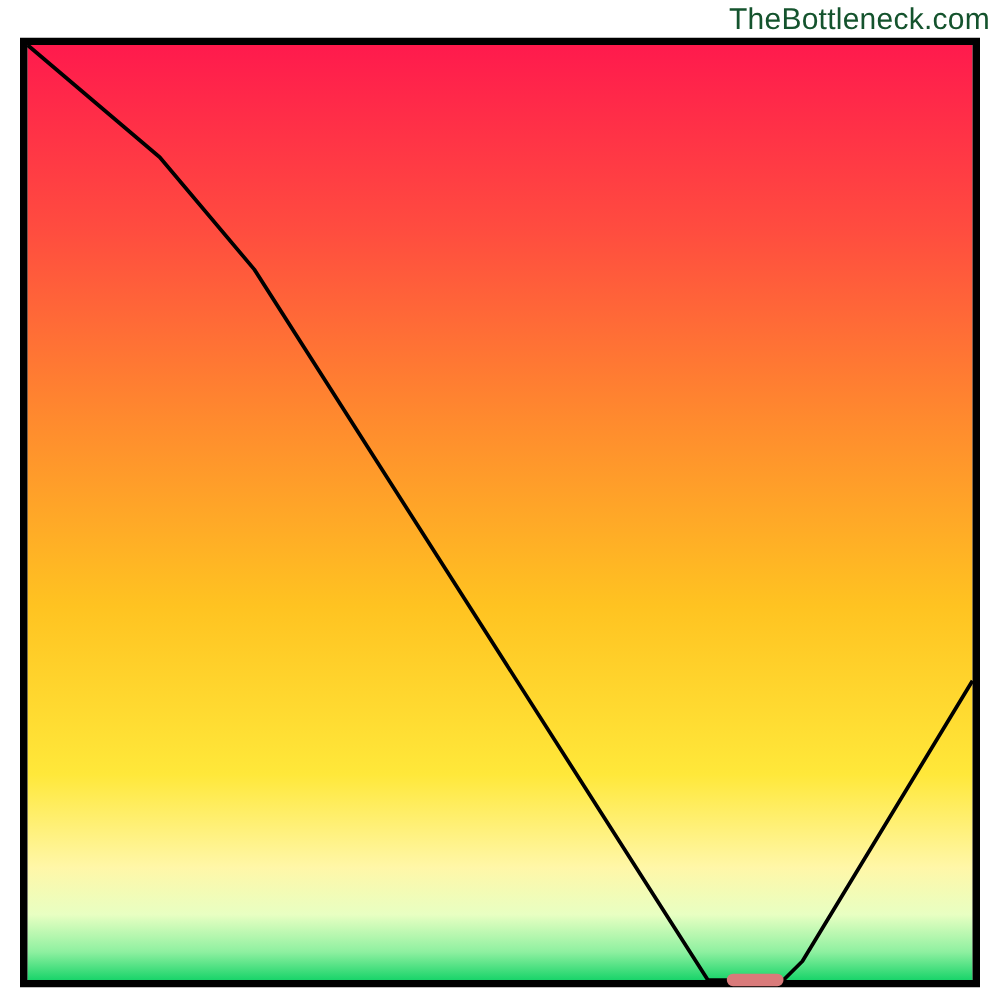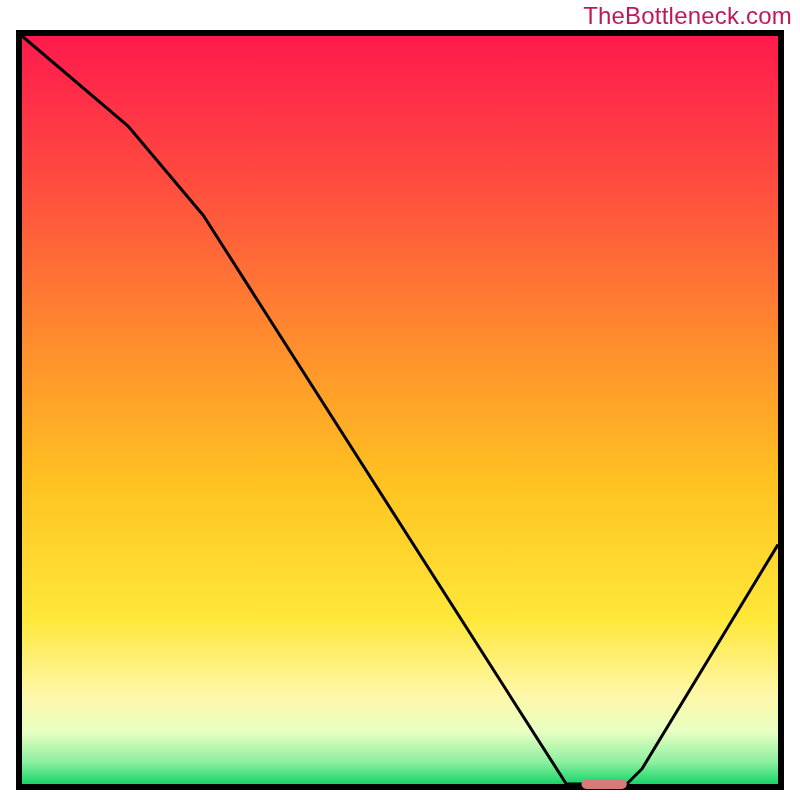--- a/index.html
+++ b/index.html
@@ -14,21 +14,21 @@
     position: relative;
     width: 800px;
     height: 800px;
   }
   .watermark {
     position: absolute;
     top: 2px;
     right: 8px;
     font-family: Arial, Helvetica, sans-serif;
     font-size: 24px;
-    color: #be185d;
+    color: #14532d;
     letter-spacing: 0.2px;
     text-align: right;
   }
   svg.chart {
     position: absolute;
     left: 16px;
     top: 30px;
     display: block;
   }
 </style>

